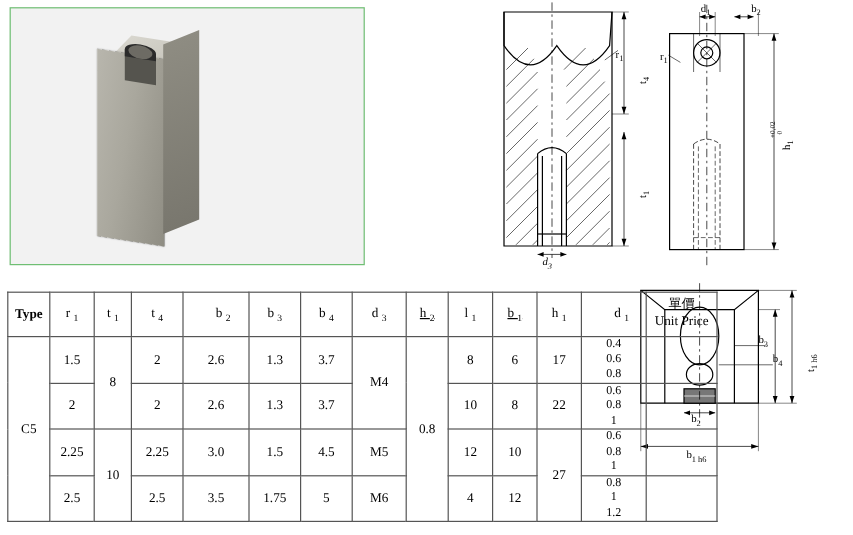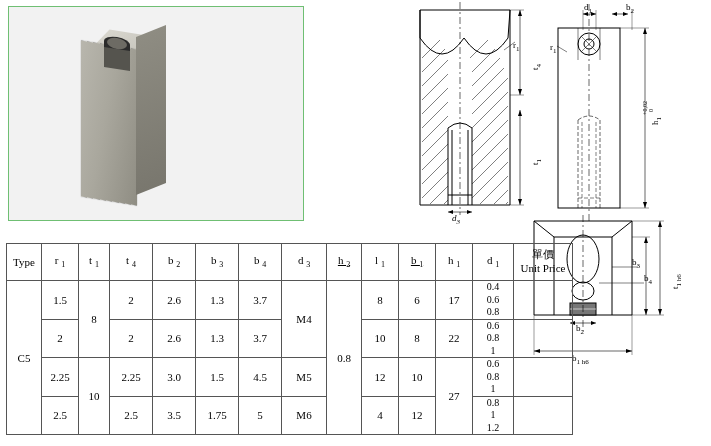--- a/index.html
+++ b/index.html
@@ -86,21 +86,21 @@
   #drawings {
     position: absolute;
     left: 400px;
     top: 0px;
     width: 311px;
     height: 240px;
   }
   #drawing-bottom {
     position: absolute;
     left: 520px;
-    top: 211px;
+    top: 232px;
     width: 191px;
     height: 170px;
   }
   .dwg-label {
     position: absolute;
     font-family: "Liberation Serif", serif;
     font-size: 9px;
     color: #000;
     white-space: nowrap;
   }
@@ -311,33 +311,33 @@
   <div class="dwg-label" style="left:112px; top:46px;">b<sub>3</sub></div>
   <div class="dwg-label" style="left:124px; top:62px;">b<sub>4</sub></div>
   <div class="dwg-label rot" style="left:150px; top:78px;">t<sub>1 h6</sub></div>
   <div class="dwg-label" style="left:56px; top:112px;">b<sub>2</sub></div>
   <div class="dwg-label" style="left:52px; top:142px;">b<sub>1 h6</sub></div>
 </div>
 
 <table id="spec-table">
   <thead>
     <tr>
-      <td class="hdr" style="width:34px;">Type</td>
+      <td class="hdr" style="width:34px;font-weight:bold;">Type</td>
       <td class="hdr" style="width:36px;">r <sub>1</sub></td>
       <td class="hdr" style="width:30px;margin-left:24px;">t <sub>1</sub></td>
       <td class="hdr" style="width:42px;">t <sub>4</sub></td>
-      <td class="hdr" style="width:42px;">b <sub>2</sub></td>
+      <td class="hdr" style="width:42px;padding-left:12px;">b <sub>2</sub></td>
       <td class="hdr" style="width:42px;">b <sub>3</sub></td>
       <td class="hdr" style="width:42px;">b <sub>4</sub></td>
       <td class="hdr" style="width:44px;">d <sub>3</sub></td>
       <td class="hdr" style="width:34px;text-decoration:underline;">h <sub>2</sub></td>
       <td class="hdr" style="width:36px;">l <sub>1</sub></td>
       <td class="hdr" style="width:36px;text-decoration:underline;">b <sub>1</sub></td>
       <td class="hdr" style="width:36px;">h <sub>1</sub></td>
-      <td class="hdr" style="width:40px;">d <sub>1</sub></td>
+      <td class="hdr" style="width:40px;padding-left:13px;">d <sub>1</sub></td>
       <td class="price-hdr" style="width:58px;">
         <div>單價</div>
         <div>Unit Price</div>
       </td>
     </tr>
   </thead>
   <tbody>
     <tr>
       <td rowspan="4">C5</td>
       <td rowspan="1">1.5</td>

